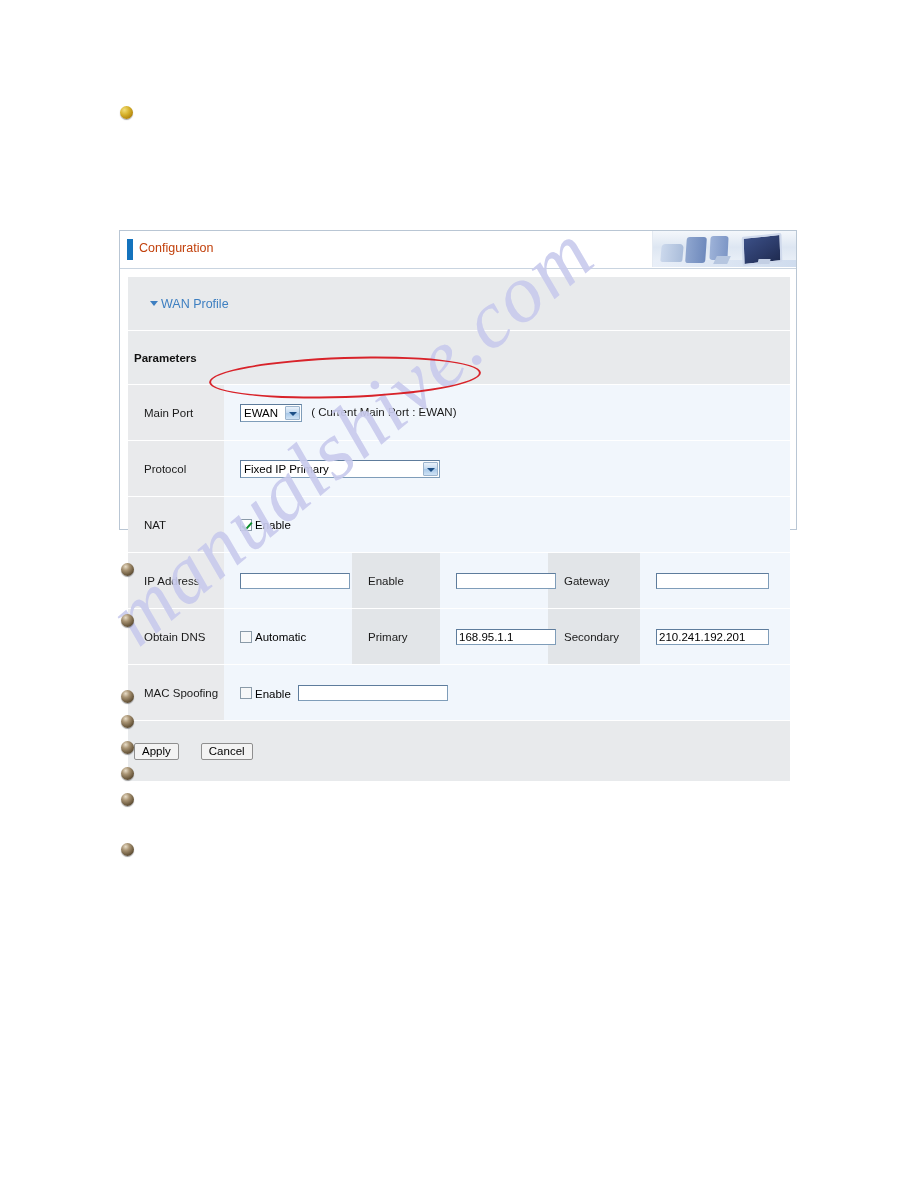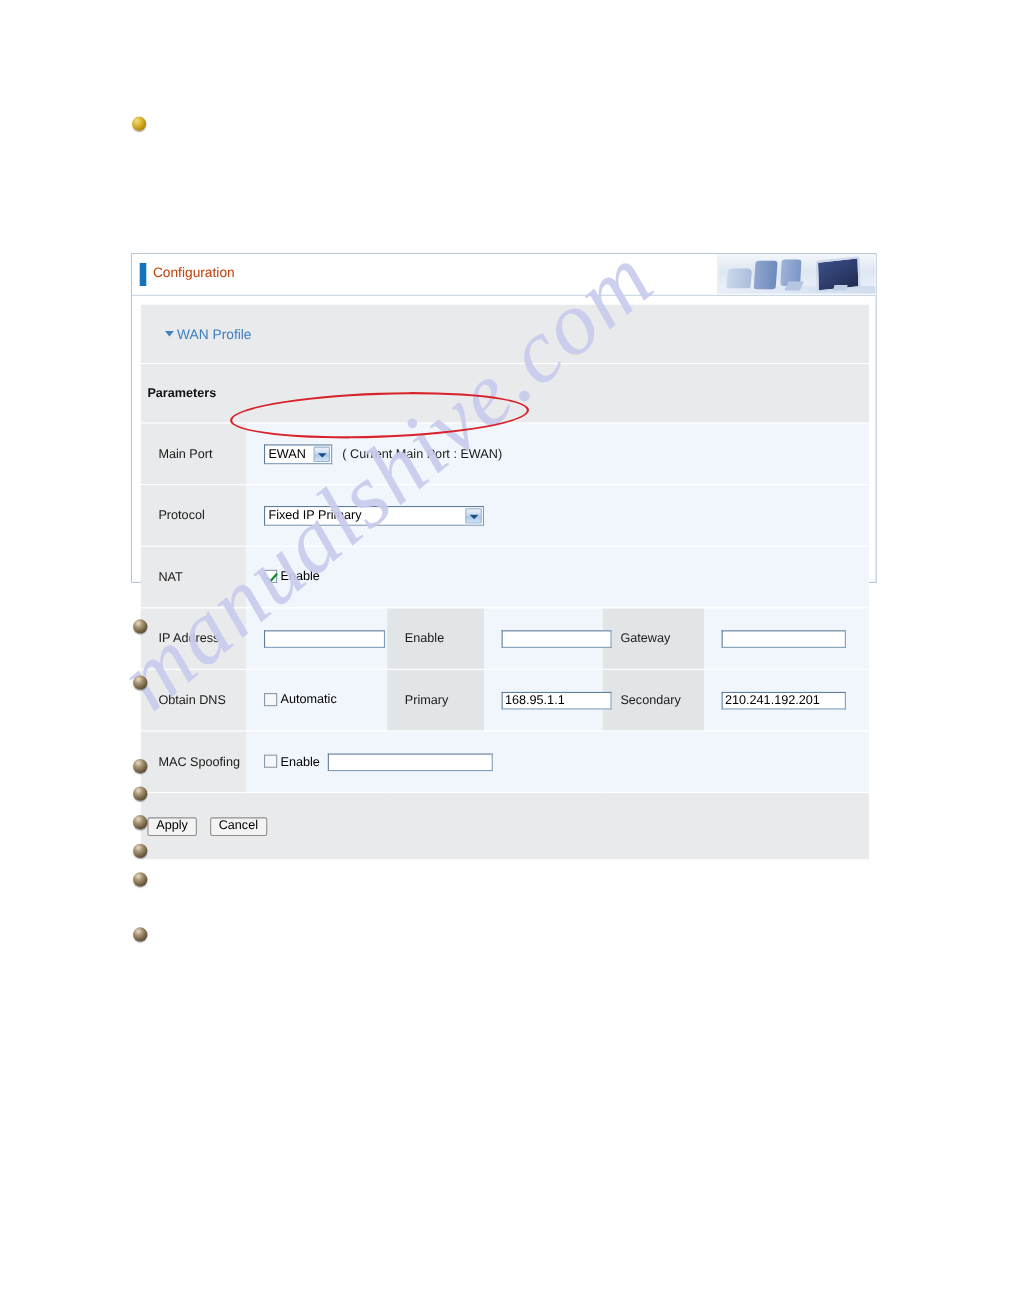--- a/index.html
+++ b/index.html
@@ -295,21 +295,21 @@
     height: 28px;
     padding-left: 6px;
   }
   button.btn {
     font-family: "Liberation Sans", sans-serif;
     font-size: 11.5px;
     background: #f3f3f3;
     border: 1px solid #8f8f8f;
     border-radius: 2px;
     padding: 1px 7px 2px 7px;
-    margin-right: 12px;
+    margin-right: 22px;
     color: #000;
     cursor: pointer;
   }
   .plain { font-size: 11.5px; color: #1a1a1a; }
   .nowrap { white-space: nowrap; }
 
   
   #red-ellipse {
     position: absolute;
     left: 209px;

